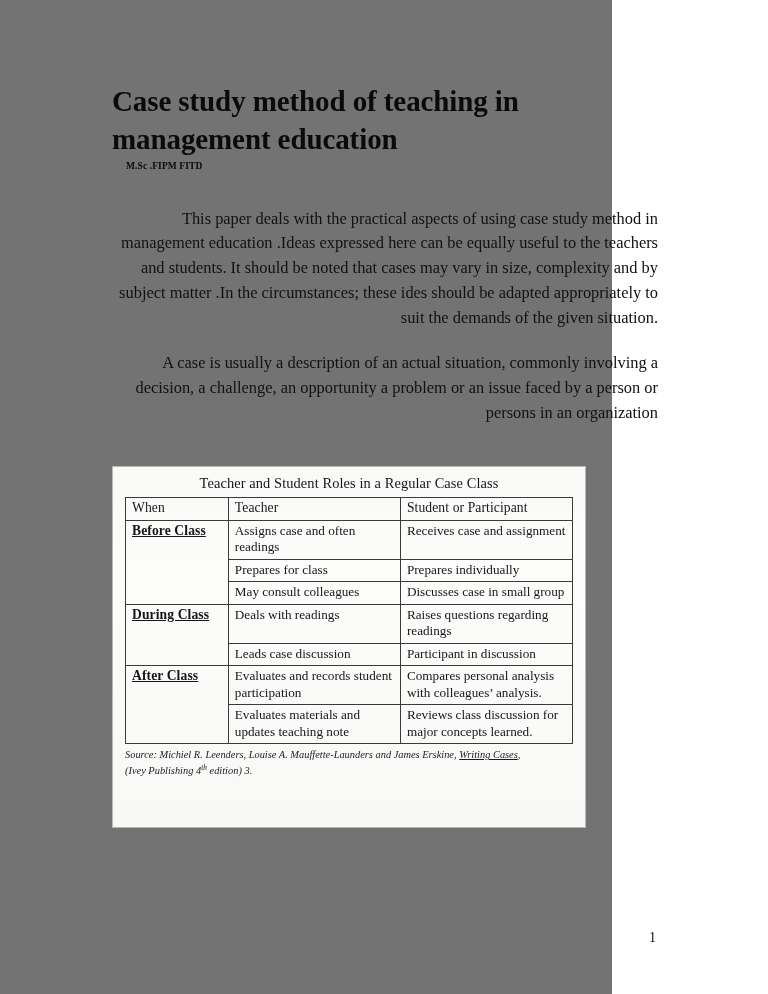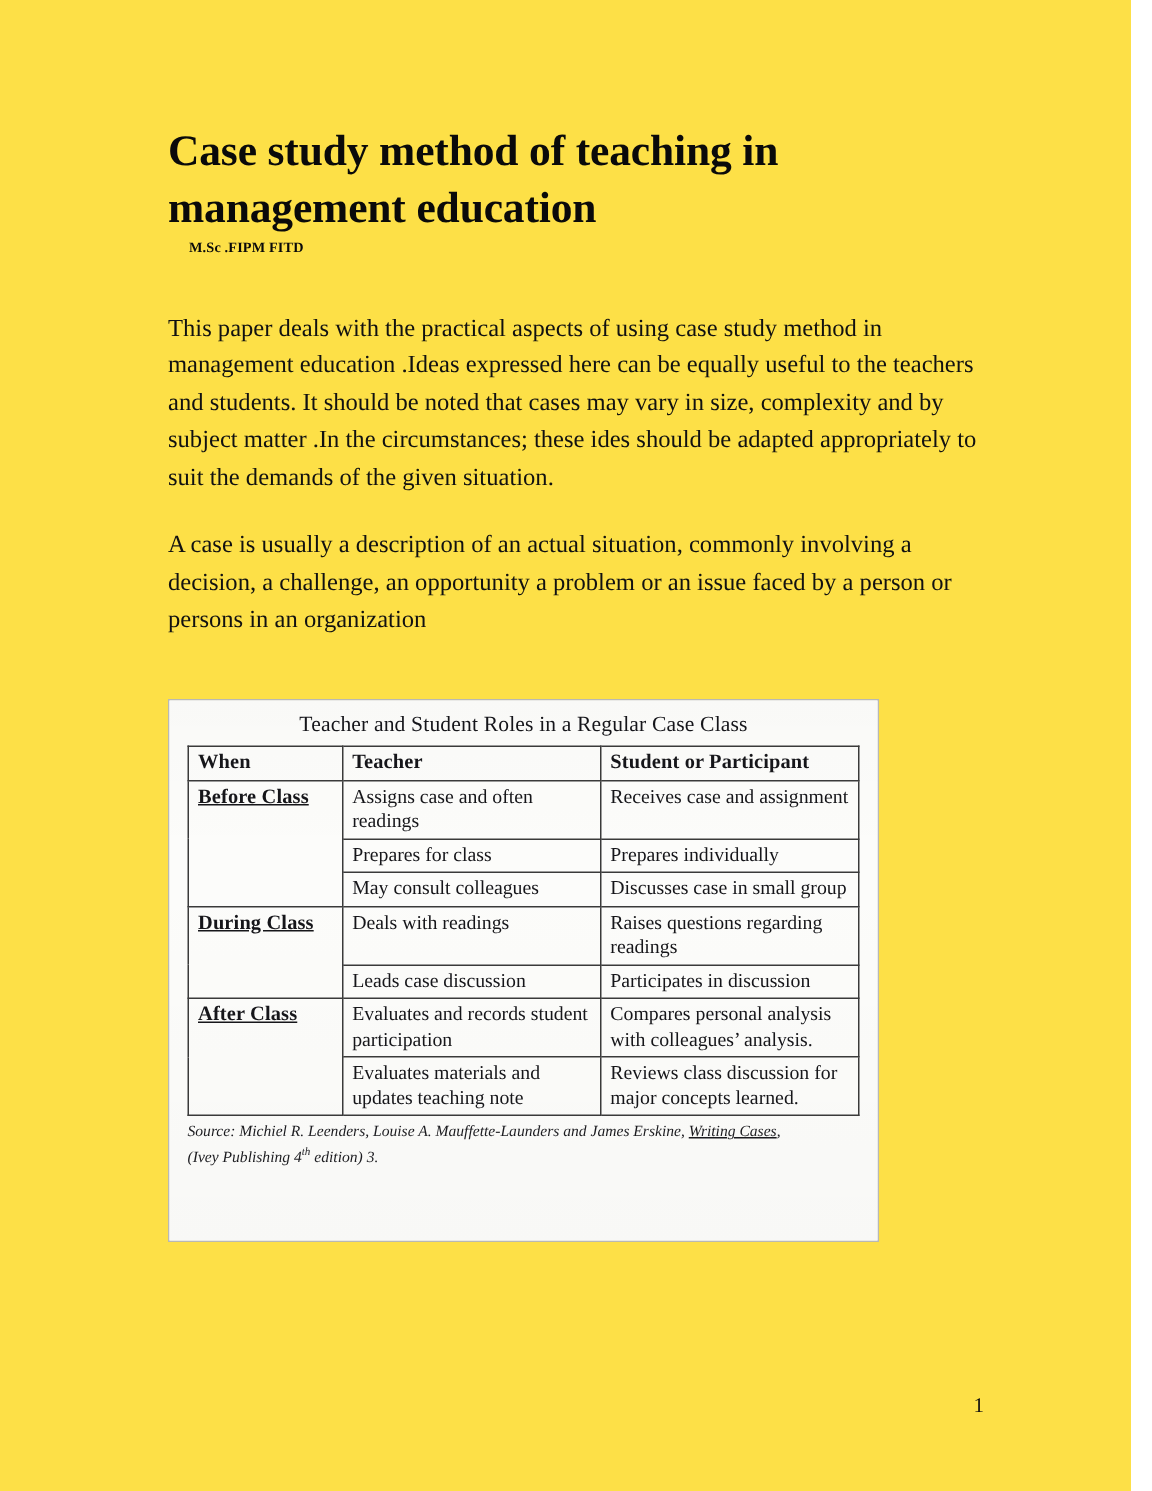--- a/index.html
+++ b/index.html
@@ -13,23 +13,23 @@
     height: 994px;
     position: relative;
     font-family: "Liberation Serif", "DejaVu Serif", serif;
     color: #000000;
     overflow: hidden;
   }
 
   .page {
     position: absolute;
     left: 0; top: 0;
-    width: 754px;
+    width: 612px;
     height: 994px;
-    background: #fde047;
+    background: #737373;
   }
 
   .content {
     position: absolute;
     left: 112px;
     top: 82px;
     width: 546px;
   }
 
   
@@ -56,21 +56,21 @@
     color: #0a0a0a;
     font-family: "Liberation Serif", "DejaVu Serif", serif;
   }
 
   
   .para {
     font-size: 16.4px;
     line-height: 1.52;
     margin: 0;
     color: #111111;
-    text-align: left;
+    text-align: right;
   }
   .para-1 { margin-top: 36px; }
   .para-2 { margin-top: 20px; }
 
   
   .figure {
     position: absolute;
     left: 112px;
     top: 466px;
     width: 474px;
@@ -113,21 +113,21 @@
   table.roles th,
   table.roles td {
     border: 1px solid #3a3a3a;
     vertical-align: top;
     padding: 2px 5px 3px 6px;
     line-height: 1.25;
     font-weight: 400;
     text-align: left;
   }
   table.roles thead th {
-    font-weight: 700;
+    font-weight: 400;
     font-size: 13.6px;
     padding-top: 2px;
     padding-bottom: 3px;
     letter-spacing: 0.1px;
   }
   table.roles td.when-cell {
     font-weight: 700;
     font-size: 13.6px;
     letter-spacing: 0.1px;
     text-decoration: underline;
@@ -207,21 +207,21 @@
             <td>Discusses case in small group</td>
           </tr>
 
           <tr>
             <td class="when-cell" rowspan="2">During Class</td>
             <td>Deals with readings</td>
             <td>Raises questions regarding readings</td>
           </tr>
           <tr>
             <td>Leads case discussion</td>
-            <td>Participates in discussion</td>
+            <td>Participant in discussion</td>
           </tr>
 
           <tr>
             <td class="when-cell" rowspan="2">After Class</td>
             <td>Evaluates and records student participation</td>
             <td>Compares personal analysis with colleagues’ analysis.</td>
           </tr>
           <tr>
             <td>Evaluates materials and updates teaching note</td>
             <td>Reviews class discussion for major concepts learned.</td>

